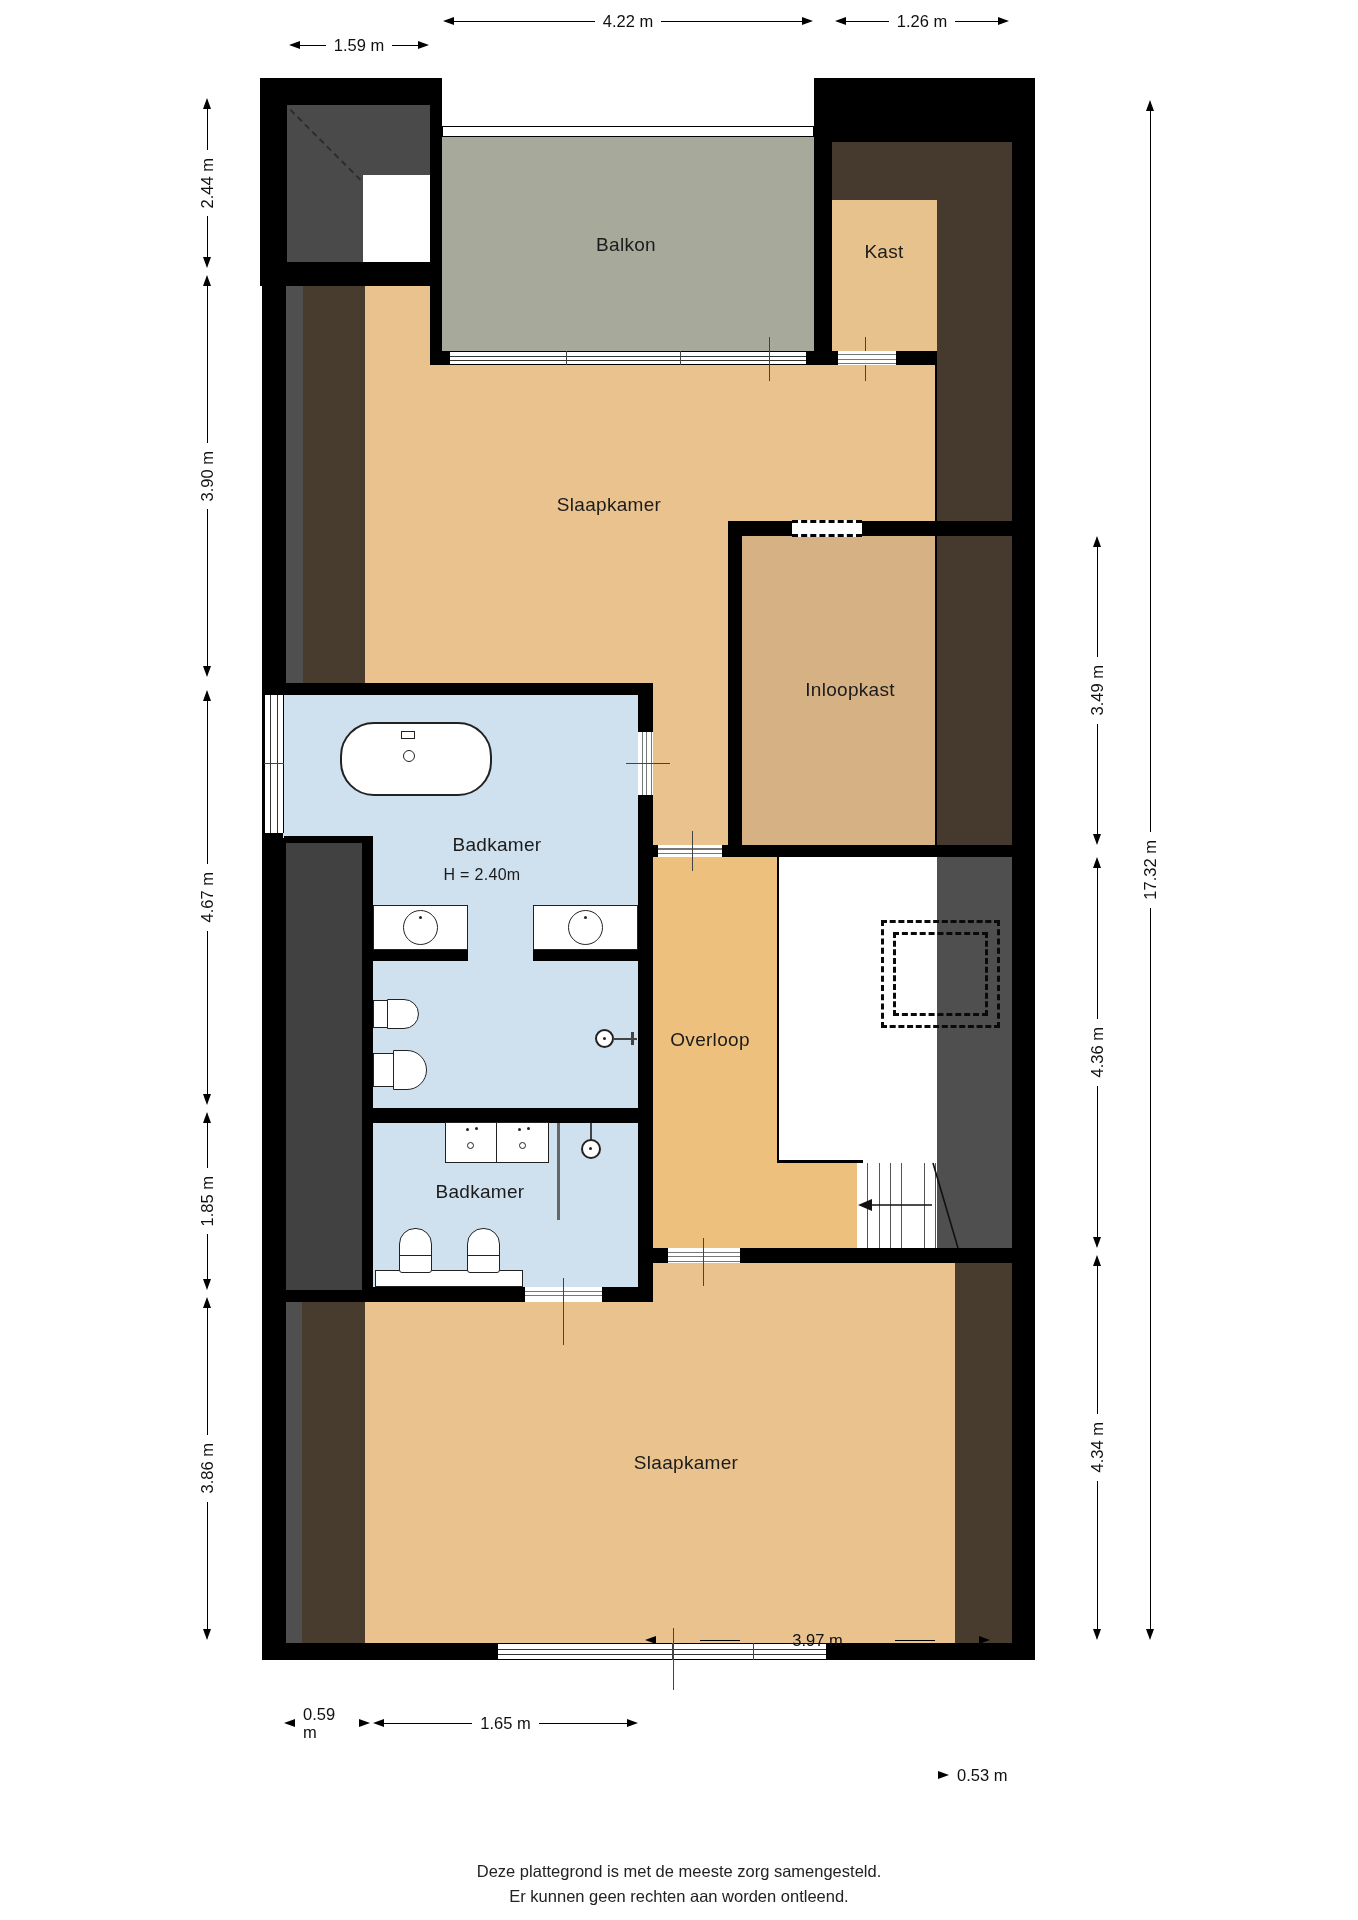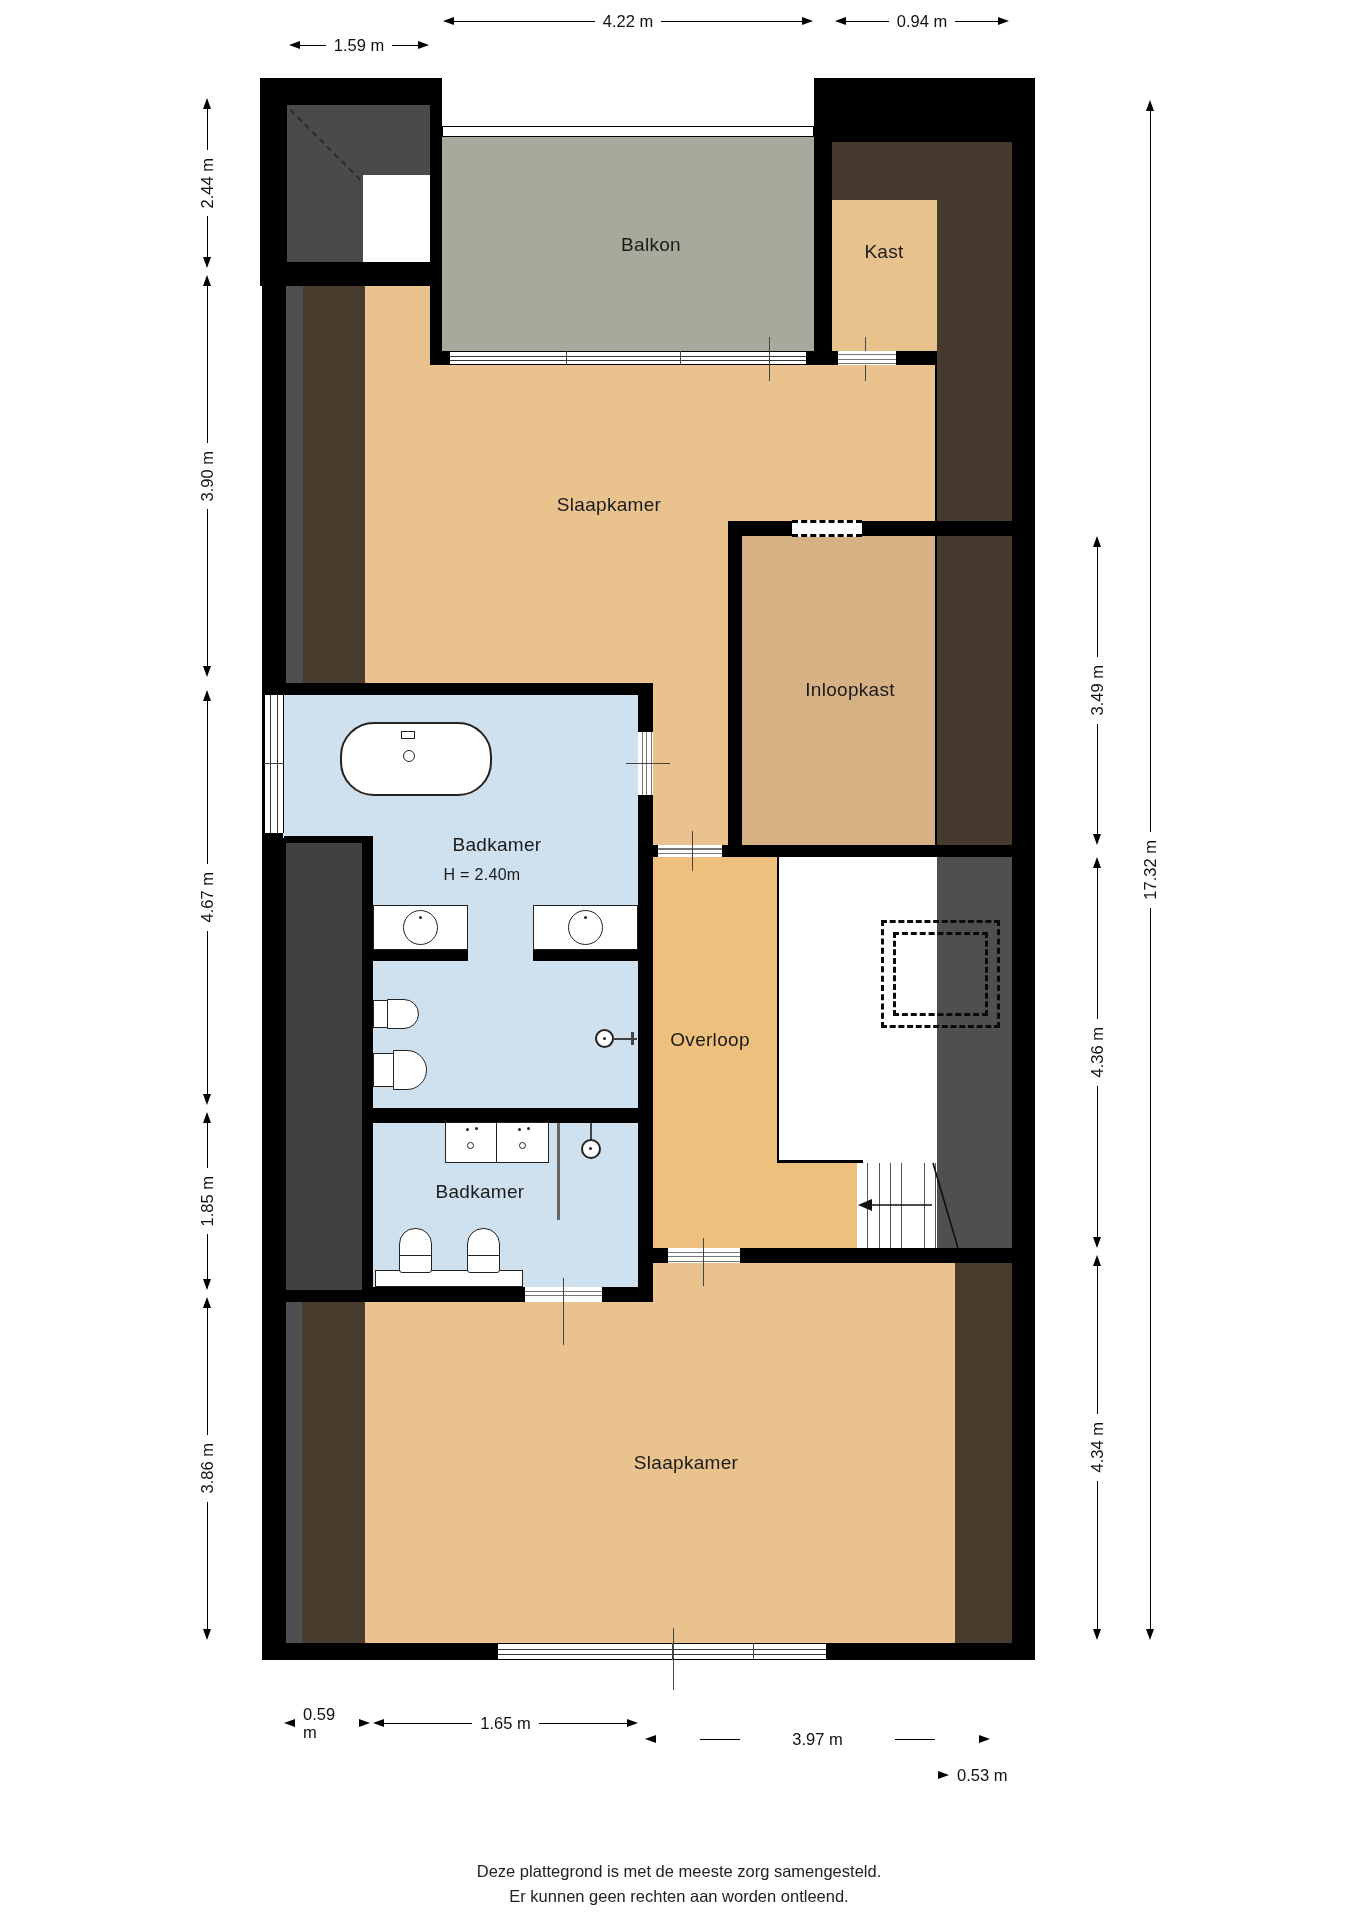--- a/index.html
+++ b/index.html
@@ -169,21 +169,21 @@
   <div class="fixture" style="left:581px;top:1139px;width:20px;height:20px;border-radius:50%;"></div>
   <div class="dot" style="left:589px;top:1147px;"></div>
   <div class="fixture" style="left:375px;top:1270px;width:148px;height:17px;border-width:1.5px;"></div>
   <div class="fixture" style="left:399px;top:1228px;width:33px;height:45px;border-radius:16px 16px 3px 3px;border-width:1.8px;">
     <div style="position:absolute;left:0;right:0;top:60%;border-top:1.5px solid #222;"></div>
   </div>
   <div class="fixture" style="left:467px;top:1228px;width:33px;height:45px;border-radius:16px 16px 3px 3px;border-width:1.8px;">
     <div style="position:absolute;left:0;right:0;top:60%;border-top:1.5px solid #222;"></div>
   </div>
 
-  <div class="room-label" style="left:651px;top:245px;">Balkon</div>
+  <div class="room-label" style="left:626px;top:245px;">Balkon</div>
   <div class="room-label" style="left:884px;top:252px;">Kast</div>
   <div class="room-label" style="left:609px;top:505px;">Slaapkamer</div>
   <div class="room-label" style="left:850px;top:690px;">Inloopkast</div>
   <div class="room-label" style="left:497px;top:845px;">Badkamer</div>
   <div class="room-label room-sub" style="left:482px;top:875px;">H = 2.40m</div>
   <div class="room-label" style="left:710px;top:1040px;">Overloop</div>
   <div class="room-label" style="left:480px;top:1192px;">Badkamer</div>
   <div class="room-label" style="left:686px;top:1463px;">Slaapkamer</div>
 
   <div class="dim-h" style="left:289px;top:12px;width:140px;margin-top:24px;">
@@ -196,21 +196,21 @@
   <div class="dim-h" style="left:443px;top:12px;width:370px;">
     <div class="ah-l"></div>
       <div class="ln"></div>
       <div class="txt">4.22 m</div>
       <div class="ln"></div>
       <div class="ah-r"></div>
   </div>
   <div class="dim-h" style="left:835px;top:12px;width:174px;">
     <div class="ah-l"></div>
       <div class="ln"></div>
-      <div class="txt">0.94 m</div>
+      <div class="txt">1.26 m</div>
       <div class="ln"></div>
       <div class="ah-r"></div>
   </div>
 
   <div class="dim-v" style="left:198px;top:98px;height:170px;">
     <div class="ah-u"></div>
       <div class="ln"></div>
       <div class="txt">2.44 m</div>
       <div class="ln"></div>
       <div class="ah-d"></div>
@@ -278,21 +278,21 @@
       <div class="txt">0.59 m</div>
       <div class="ah-r"></div>
   </div>
   <div class="dim-h" style="left:373px;top:1714px;width:265px;">
     <div class="ah-l"></div>
       <div class="ln"></div>
       <div class="txt">1.65 m</div>
       <div class="ln"></div>
       <div class="ah-r"></div>
   </div>
-  <div class="dim-h" style="left:645px;top:1730px;width:345px;gap:44px;">
+  <div class="dim-h" style="left:645px;top:1631px;width:345px;gap:44px;">
     <div class="ah-l"></div>
       <div class="ln"></div>
       <div class="txt">3.97 m</div>
       <div class="ln"></div>
       <div class="ah-r"></div>
   </div>
   <div class="dim-h" style="left:938px;top:1766px;width:90px;">
     <div class="ah-r"></div>
       <div class="txt">0.53 m</div>
   </div>

